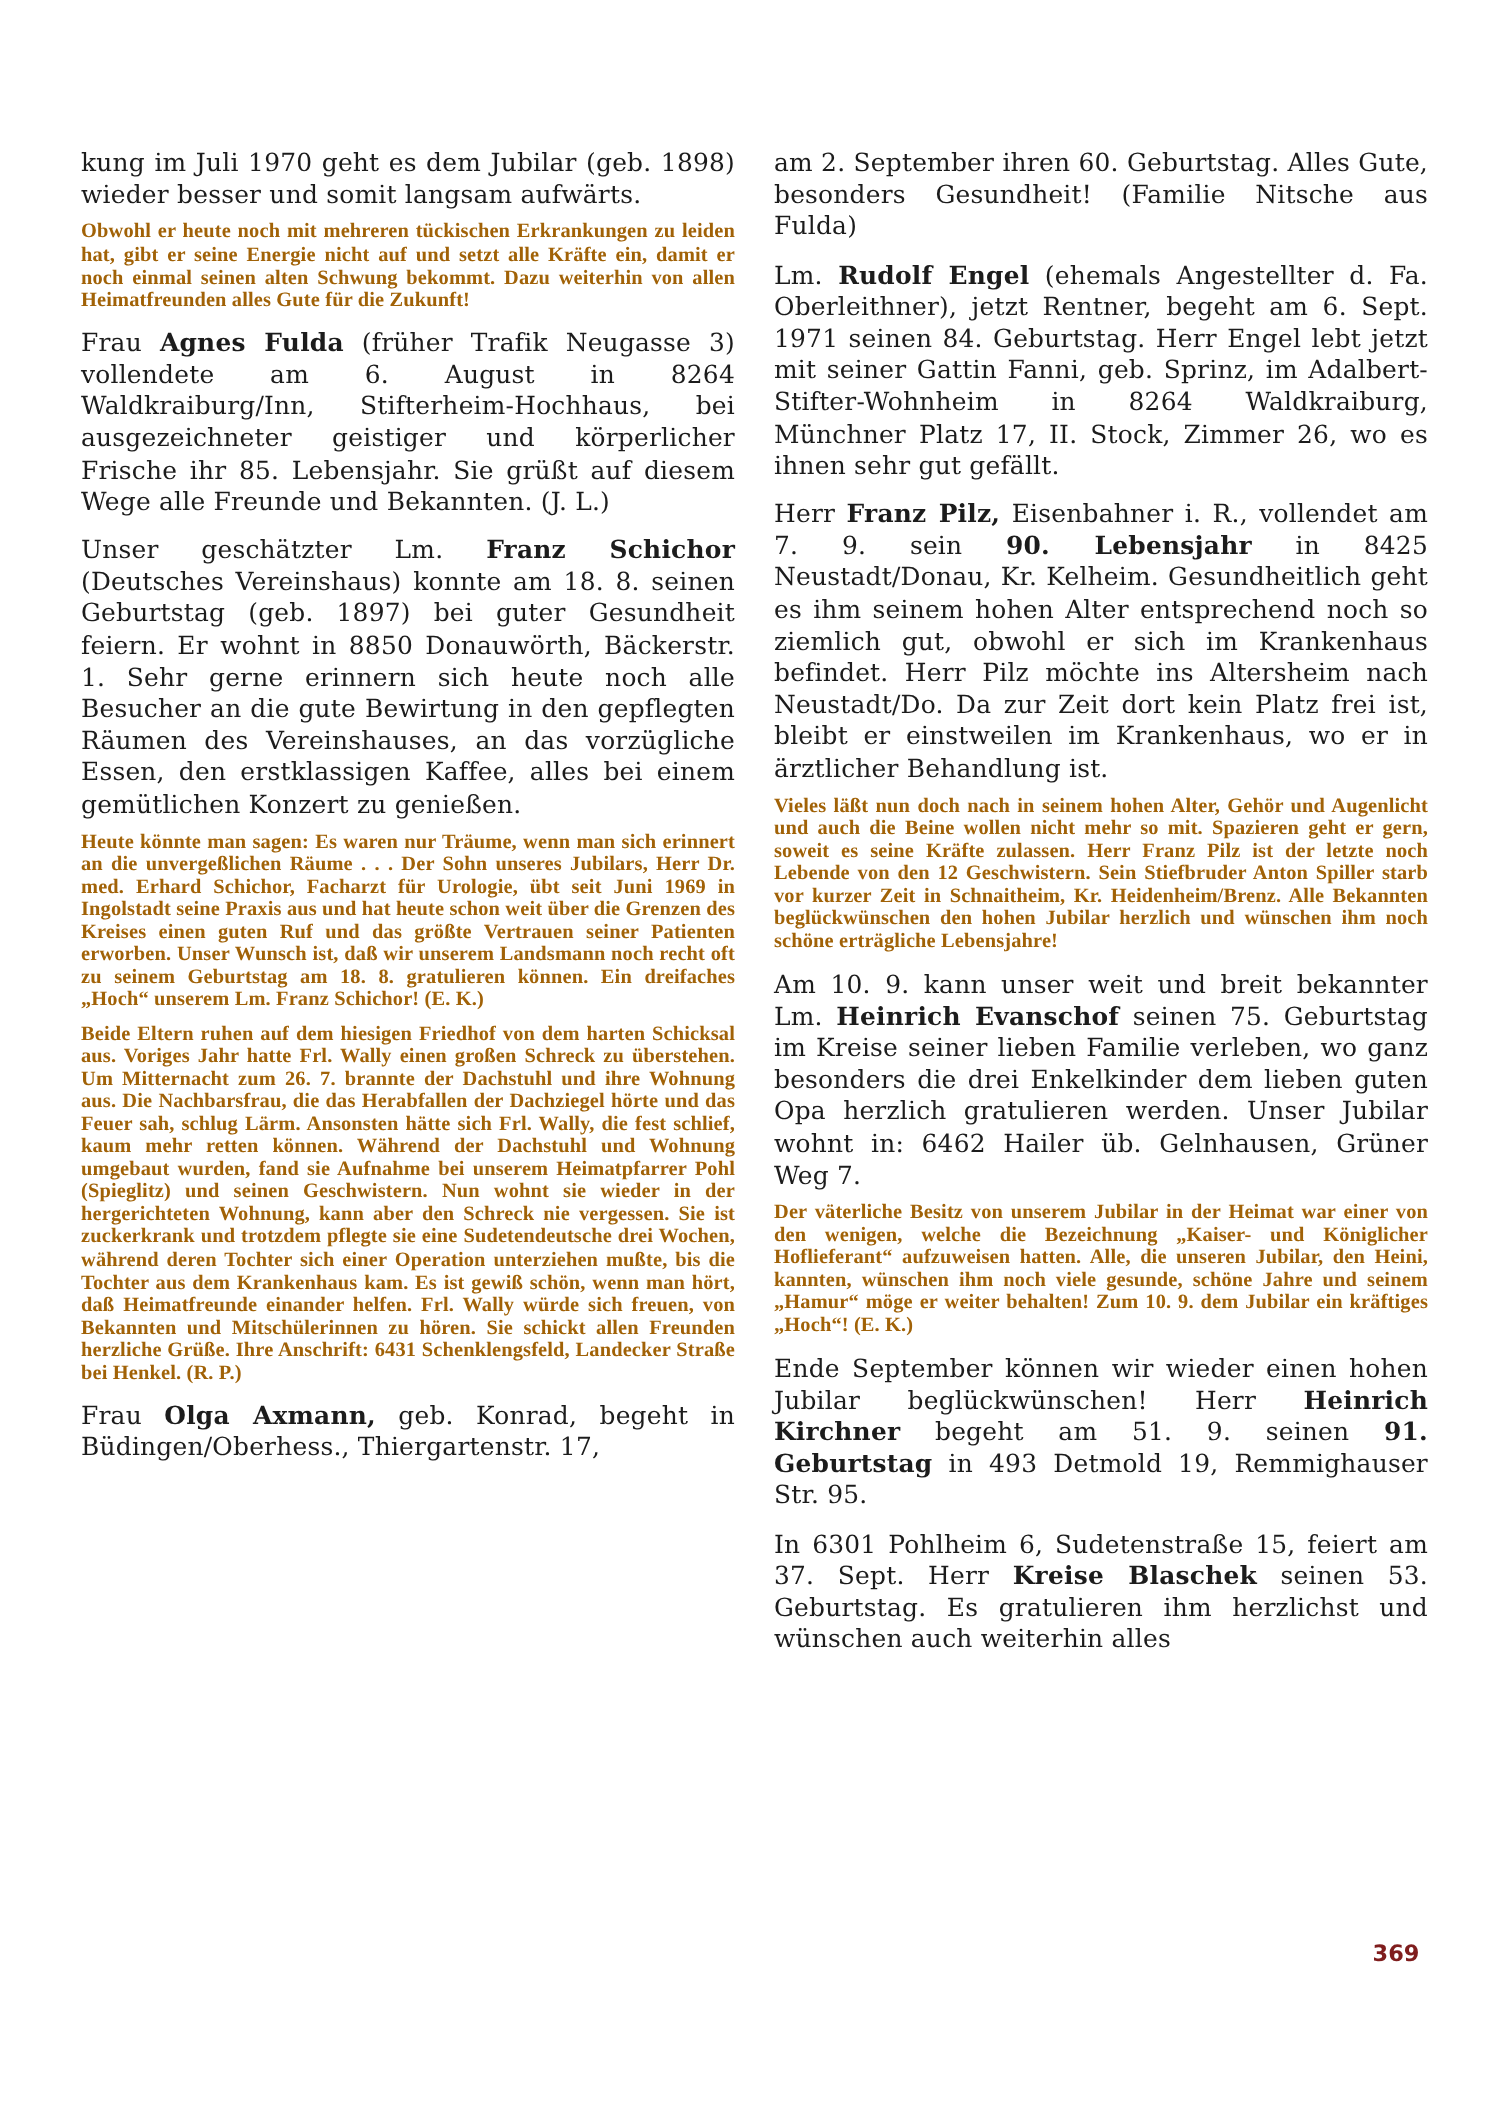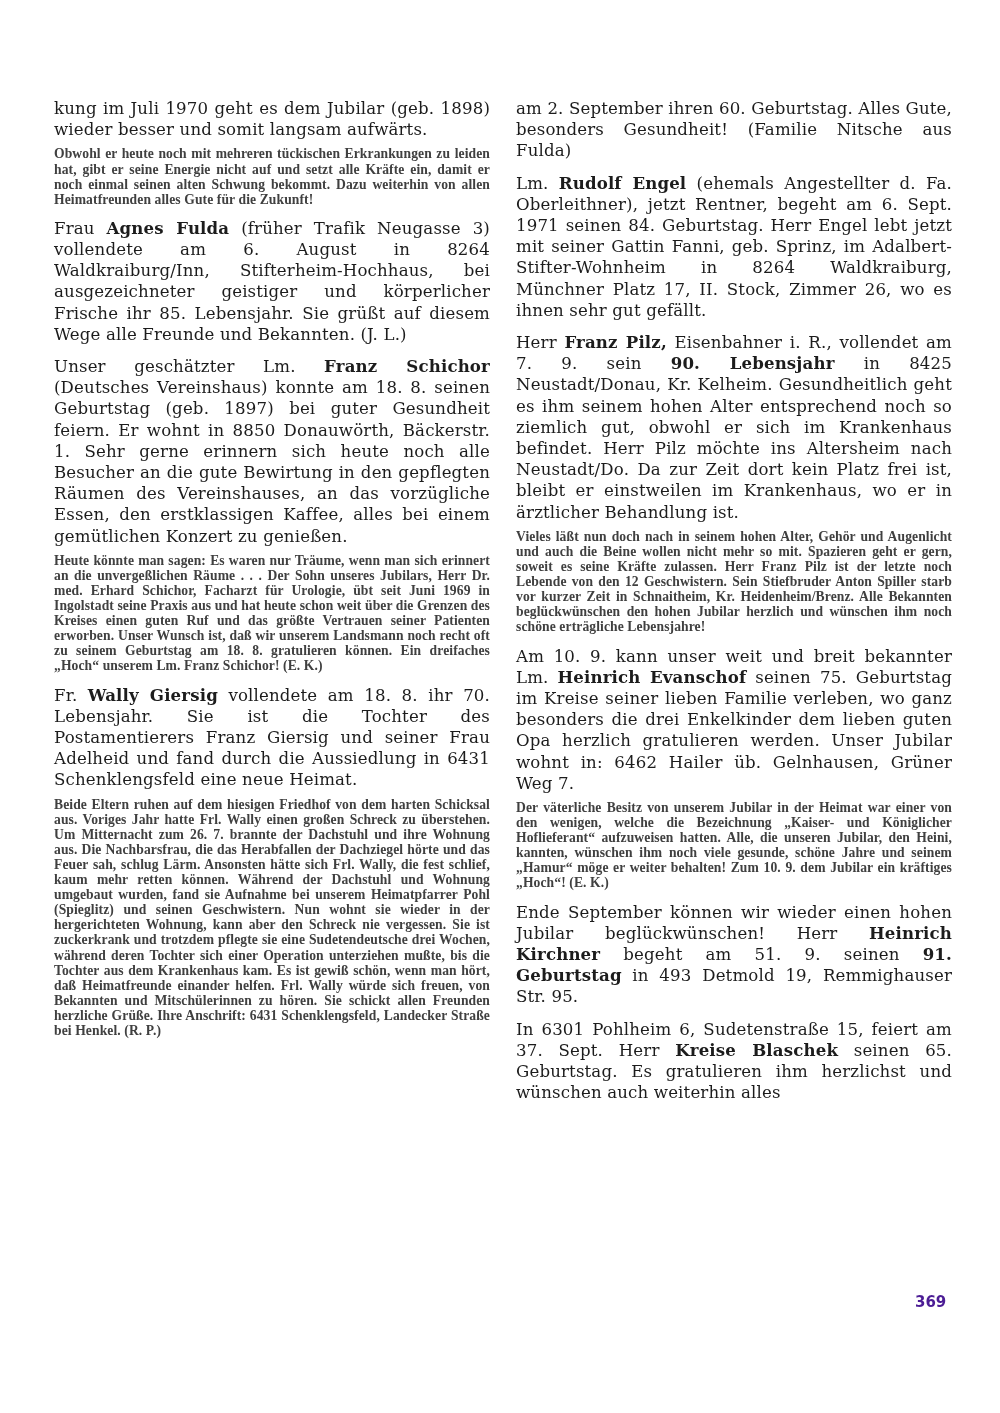--- a/index.html
+++ b/index.html
@@ -39,52 +39,52 @@
     }
     .big b { font-weight: bold; }
     .small {
       font-family: "Liberation Serif", serif;
       font-size: 13.6px;
       line-height: 15.1px;
       text-align: justify;
       font-weight: bold;
       letter-spacing: 0.1px;
       margin: 0 0 7px 0;
-      color: #404040;
+      color: #a16207;
     }
     .gap { margin-top: 11px; }
     .page-number {
       position: absolute;
       left: 915px;
       top: 1293px;
       font-family: "DejaVu Sans", sans-serif;
       font-weight: bold;
       font-size: 15px;
-      color: #4c1d95;
+      color: #7f1d1d;
     }
   </style>
 </head>
 <body>
 
 <div class="page">
   <div class="column col-left">
     <p class="big"><span>kung im Juli 1970 geht es dem Jubilar (geb. 1898) wieder besser und somit langsam aufwärts.</span></p>
     <p class="small"><span>Obwohl er heute noch mit mehreren tückischen Erkrankungen zu leiden hat, gibt er seine Energie nicht auf und setzt alle Kräfte ein, damit er noch einmal seinen alten Schwung bekommt. Dazu weiterhin von allen Heimatfreunden alles Gute für die Zukunft!</span></p>
     <p class="big gap"><span>Frau </span><b>Agnes Fulda</b><span> (früher Trafik Neugasse 3) vollendete am 6. August in 8264 Waldkraiburg/Inn, Stifterheim-Hochhaus, bei ausgezeichneter geistiger und körperlicher Frische ihr 85. Lebensjahr. Sie grüßt auf diesem Wege alle Freunde und Bekannten. (J. L.)</span></p>
     <p class="big gap"><span>Unser geschätzter Lm. </span><b>Franz Schichor</b><span> (Deutsches Vereinshaus) konnte am 18. 8. seinen Geburtstag (geb. 1897) bei guter Gesundheit feiern. Er wohnt in 8850 Donauwörth, Bäckerstr. 1. Sehr gerne erinnern sich heute noch alle Besucher an die gute Bewirtung in den gepflegten Räumen des Vereinshauses, an das vorzügliche Essen, den erstklassigen Kaffee, alles bei einem gemütlichen Konzert zu genießen.</span></p>
     <p class="small"><span>Heute könnte man sagen: Es waren nur Träume, wenn man sich erinnert an die unvergeßlichen Räume . . . Der Sohn unseres Jubilars, Herr Dr. med. Erhard Schichor, Facharzt für Urologie, übt seit Juni 1969 in Ingolstadt seine Praxis aus und hat heute schon weit über die Grenzen des Kreises einen guten Ruf und das größte Vertrauen seiner Patienten erworben. Unser Wunsch ist, daß wir unserem Landsmann noch recht oft zu seinem Geburtstag am 18. 8. gratulieren können. Ein dreifaches „Hoch“ unserem Lm. Franz Schichor! (E. K.)</span></p>
-    <p class="big gap"><span>Fr. </span><b>Wally Giersig</b><span> vollendete am 18. 8. ihr 70. Lebensjahr. Sie ist die Tochter des Postamentierers Franz Giersig und seiner Frau Adelheid und fand durch die Aussiedlung in 6431 Schenklengsfeld eine neue Heimat.</span></p>
     <p class="small"><span>Beide Eltern ruhen auf dem hiesigen Friedhof von dem harten Schicksal aus. Voriges Jahr hatte Frl. Wally einen großen Schreck zu überstehen. Um Mitternacht zum 26. 7. brannte der Dachstuhl und ihre Wohnung aus. Die Nachbarsfrau, die das Herabfallen der Dachziegel hörte und das Feuer sah, schlug Lärm. Ansonsten hätte sich Frl. Wally, die fest schlief, kaum mehr retten können. Während der Dachstuhl und Wohnung umgebaut wurden, fand sie Aufnahme bei unserem Heimatpfarrer Pohl (Spieglitz) und seinen Geschwistern. Nun wohnt sie wieder in der hergerichteten Wohnung, kann aber den Schreck nie vergessen. Sie ist zuckerkrank und trotzdem pflegte sie eine Sudetendeutsche drei Wochen, während deren Tochter sich einer Operation unterziehen mußte, bis die Tochter aus dem Krankenhaus kam. Es ist gewiß schön, wenn man hört, daß Heimatfreunde einander helfen. Frl. Wally würde sich freuen, von Bekannten und Mitschülerinnen zu hören. Sie schickt allen Freunden herzliche Grüße. Ihre Anschrift: 6431 Schenklengsfeld, Landecker Straße bei Henkel. (R. P.)</span></p>
+    <p class="big gap"><span>Frau </span><b>Olga Axmann,</b><span> geb. Konrad, begeht in Büdingen/Oberhess., Thiergartenstr. 17,</span></p>
   </div>
 
   <div class="column col-right">
     <p class="big"><span>am 2. September ihren 60. Geburtstag. Alles Gute, besonders Gesundheit! (Familie Nitsche aus Fulda)</span></p>
     <p class="big gap"><span>Lm. </span><b>Rudolf Engel</b><span> (ehemals Angestellter d. Fa. Oberleithner), jetzt Rentner, begeht am 6. Sept. 1971 seinen 84. Geburtstag. Herr Engel lebt jetzt mit seiner Gattin Fanni, geb. Sprinz, im Adalbert-Stifter-Wohnheim in 8264 Waldkraiburg, Münchner Platz 17, II. Stock, Zimmer 26, wo es ihnen sehr gut gefällt.</span></p>
     <p class="big gap"><span>Herr </span><b>Franz Pilz,</b><span> Eisenbahner i. R., vollendet am 7. 9. sein </span><b>90. Lebensjahr</b><span> in 8425 Neustadt/Donau, Kr. Kelheim. Gesundheitlich geht es ihm seinem hohen Alter entsprechend noch so ziemlich gut, obwohl er sich im Krankenhaus befindet. Herr Pilz möchte ins Altersheim nach Neustadt/Do. Da zur Zeit dort kein Platz frei ist, bleibt er einstweilen im Krankenhaus, wo er in ärztlicher Behandlung ist.</span></p>
     <p class="small"><span>Vieles läßt nun doch nach in seinem hohen Alter, Gehör und Augenlicht und auch die Beine wollen nicht mehr so mit. Spazieren geht er gern, soweit es seine Kräfte zulassen. Herr Franz Pilz ist der letzte noch Lebende von den 12 Geschwistern. Sein Stiefbruder Anton Spiller starb vor kurzer Zeit in Schnaitheim, Kr. Heidenheim/Brenz. Alle Bekannten beglückwünschen den hohen Jubilar herzlich und wünschen ihm noch schöne erträgliche Lebensjahre!</span></p>
     <p class="big gap"><span>Am 10. 9. kann unser weit und breit bekannter Lm. </span><b>Heinrich Evanschof</b><span> seinen 75. Geburtstag im Kreise seiner lieben Familie verleben, wo ganz besonders die drei Enkelkinder dem lieben guten Opa herzlich gratulieren werden. Unser Jubilar wohnt in: 6462 Hailer üb. Gelnhausen, Grüner Weg 7.</span></p>
     <p class="small"><span>Der väterliche Besitz von unserem Jubilar in der Heimat war einer von den wenigen, welche die Bezeichnung „Kaiser- und Königlicher Hoflieferant“ aufzuweisen hatten. Alle, die unseren Jubilar, den Heini, kannten, wünschen ihm noch viele gesunde, schöne Jahre und seinem „Hamur“ möge er weiter behalten! Zum 10. 9. dem Jubilar ein kräftiges „Hoch“! (E. K.)</span></p>
     <p class="big gap"><span>Ende September können wir wieder einen hohen Jubilar beglückwünschen! Herr </span><b>Heinrich Kirchner</b><span> begeht am 51. 9. seinen </span><b>91. Geburtstag</b><span> in 493 Detmold 19, Remmighauser Str. 95.</span></p>
-    <p class="big gap"><span>In 6301 Pohlheim 6, Sudetenstraße 15, feiert am 37. Sept. Herr </span><b>Kreise Blaschek</b><span> seinen 65. Geburtstag. Es gratulieren ihm herzlichst und wünschen auch weiterhin alles</span></p>
+    <p class="big gap"><span>In 6301 Pohlheim 6, Sudetenstraße 15, feiert am 37. Sept. Herr </span><b>Kreise Blaschek</b><span> seinen 53. Geburtstag. Es gratulieren ihm herzlichst und wünschen auch weiterhin alles</span></p>
   </div>
 
   <div class="page-number">369</div>
 </div>
 
 </body></html>

